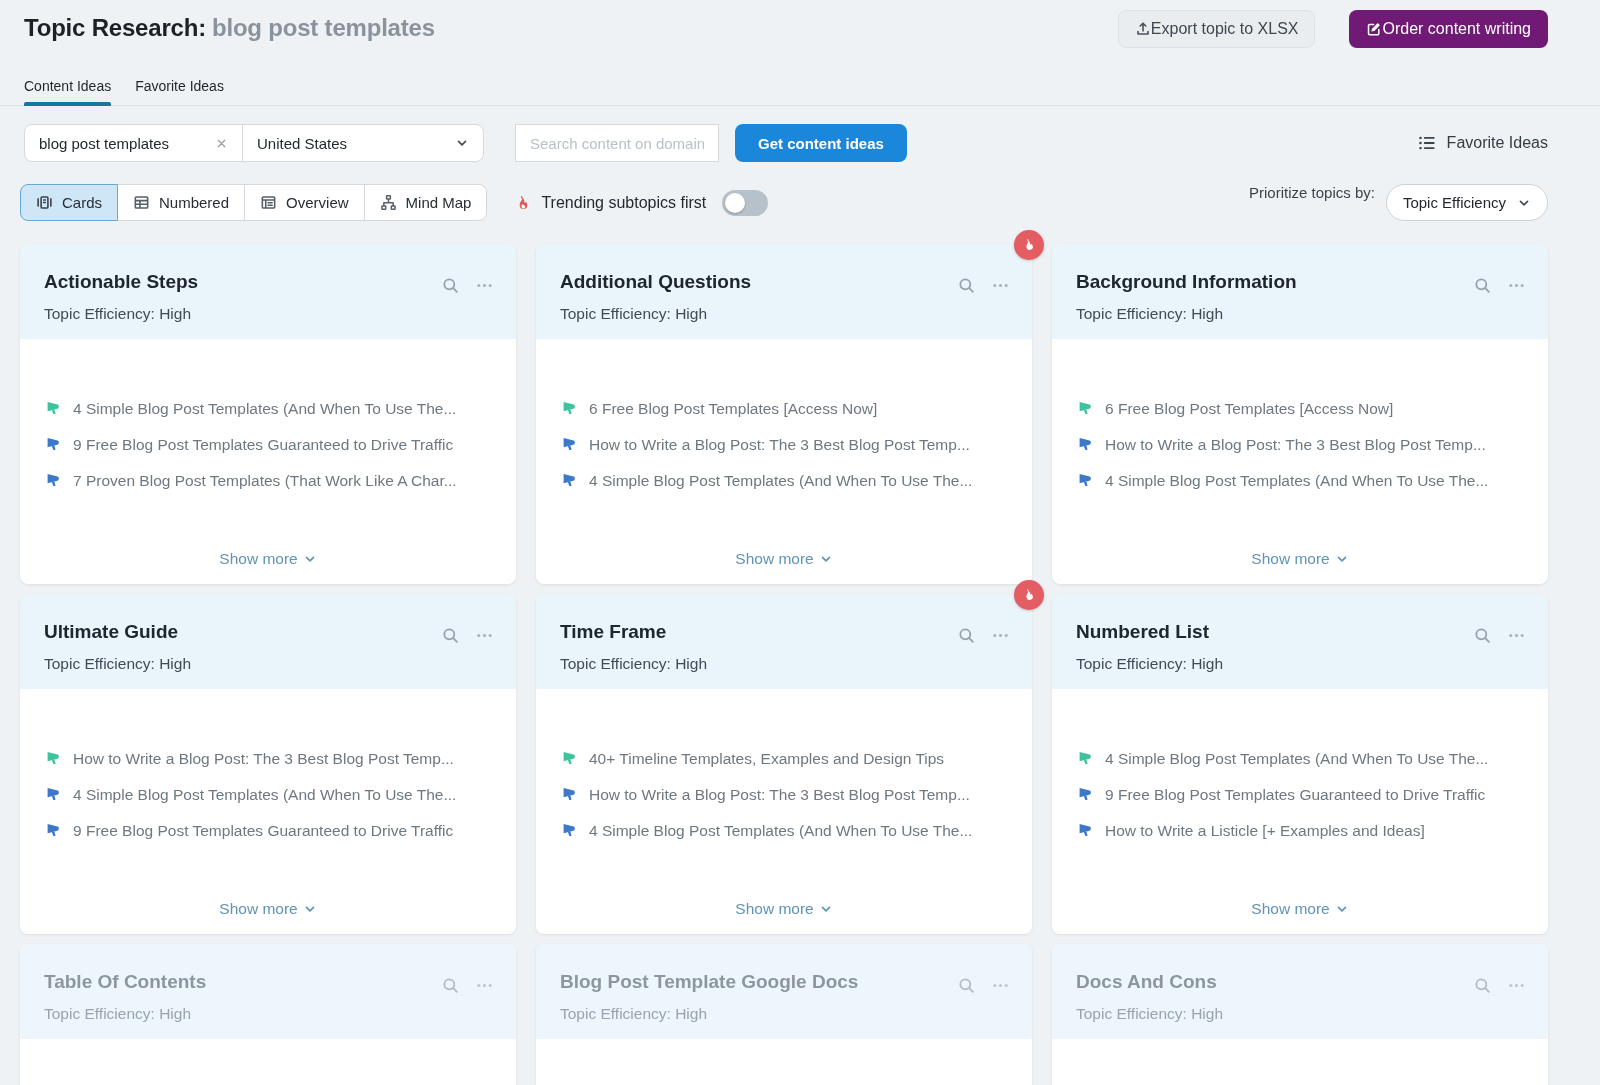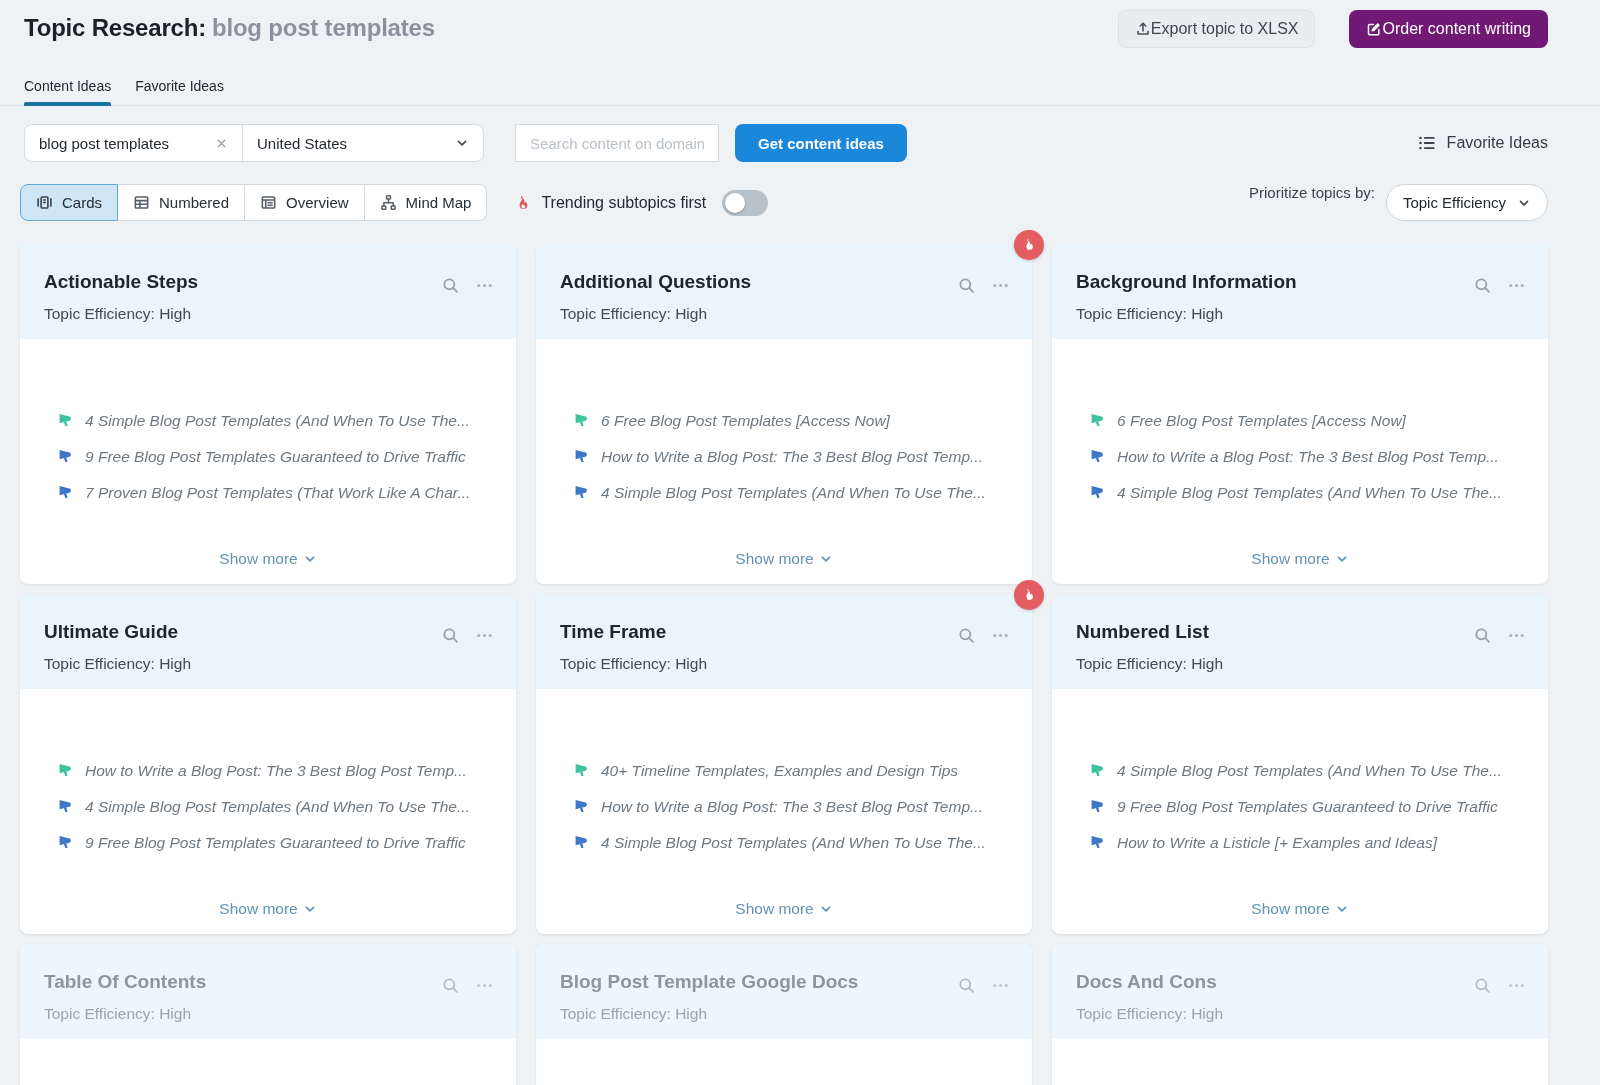--- a/index.html
+++ b/index.html
@@ -70,21 +70,21 @@
   .card { position:relative; background:#fff; border-radius:8px; box-shadow:0 1px 3px rgba(25,35,45,.09);
           display:flex; flex-direction:column; }
   .card-head { background:#e9f4fb; border-radius:8px 8px 0 0; padding:27px 22px 0 24px; height:95px;
                display:flex; justify-content:space-between; }
   .card-title { font-size:19px; font-weight:700; color:#20262d; }
   .card-eff { font-size:15.5px; color:#414b54; margin-top:12px; }
   .card-actions { display:flex; gap:15px; align-items:flex-start; padding-top:5px; color:#97a1a9; }
   .icon-btn { cursor:pointer; }
   .icon-btn.dots { color:#a9b2b9; }
   .card-body { flex:1; display:flex; flex-direction:column; padding:57px 24px 14px; overflow:hidden; }
-  .idea-list { list-style:none; margin:14px; padding:0;font-style:italic; }
+  .idea-list { list-style:none; margin:2px; padding:0; }
   .idea-item { display:flex; align-items:flex-start; gap:11px; margin-bottom:15px; font-size:15.5px;
                color:#6e7881; cursor:pointer; line-height:21px; white-space:nowrap; overflow:hidden; }
   .mega { flex:0 0 auto; margin-top:2px; }
   .mega.green { color:#3ec39e; }
   .mega.blue  { color:#3e79c9; }
   .show-more { margin-top:auto; align-self:center; display:flex; align-items:center; gap:5px;
                color:#6093b6; font-size:15.5px; cursor:pointer; padding-bottom:2px; }
   .show-more .chev { color:#6093b6; }
   .badge-fire { position:absolute; top:-14px; right:-12px; width:30px; height:30px; border-radius:50%;
                 background:#e45d63; display:flex; align-items:center; justify-content:center;

